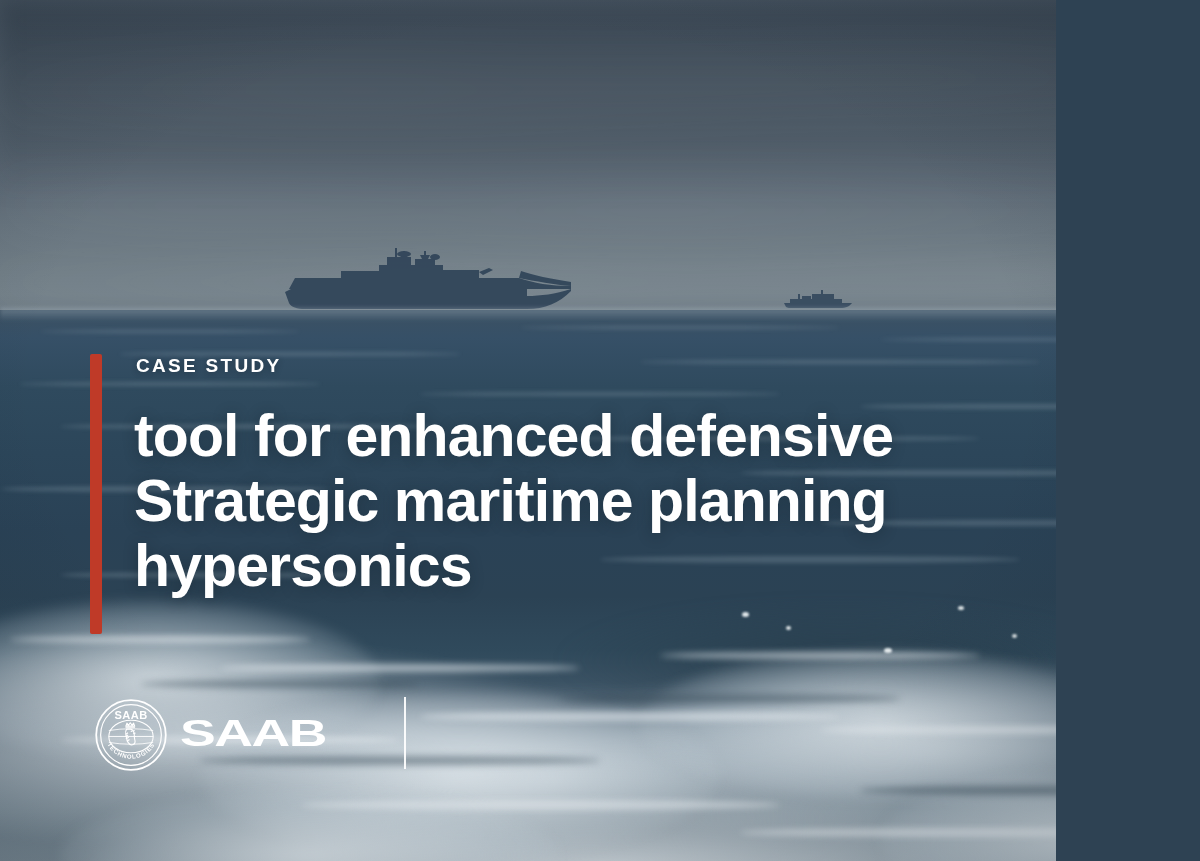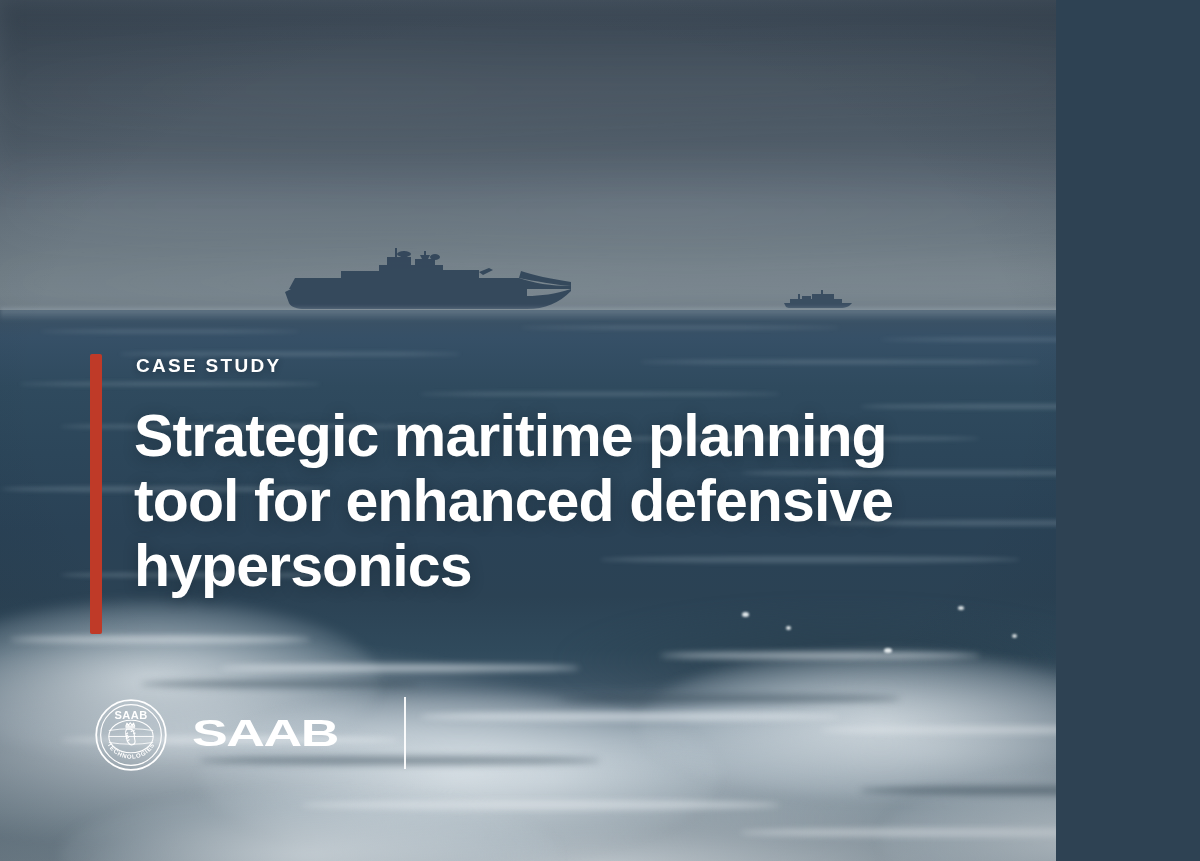--- a/index.html
+++ b/index.html
@@ -126,21 +126,21 @@
     position:absolute; left:134px; top:404px; width:960px;
     font-size:59px; font-weight:bold; line-height:1.105;
     color:#ffffff; letter-spacing:-0.9px;
     text-shadow:0 2px 14px rgba(15,28,38,.38);
   }
   .headline .hl-line { display:block; white-space:nowrap; }
 
   
   .logos { position:absolute; left:90px; top:690px; width:720px; height:95px; }
 
-  .saab-lockup { position:absolute; left:4px; top:8px; display:flex; align-items:center; gap:24px; }
+  .saab-lockup { position:absolute; left:4px; top:8px; display:flex; align-items:center; gap:12px; }
   .saab-roundel { width:74px; height:74px; }
   .saab-word { }
 
   .divider {
     position:absolute; left:314px; top:7px; width:2px; height:72px;
     background:rgba(255,255,255,.92);
   }
 
   .dt-lockup { position:absolute; left:392px; top:13px; display:flex; align-items:flex-start; gap:14px; }
   .dt-mark { width:66px; height:62px; }
@@ -263,22 +263,22 @@
   <div class="spray" style="left:1012px;top:634px; width:5px;  height:4px;"></div>
   <div class="spray" style="left:884px; top:648px; width:8px;  height:5px;"></div>
 
   <div class="vignette"></div>
 
   <div class="accent-bar"></div>
 
   <div class="eyebrow">CASE STUDY</div>
 
   <h1 class="headline">
+    <span class="hl-line">tool for enhanced defensive</span>
     <span class="hl-line">Strategic maritime planning</span>
-    <span class="hl-line">tool for enhanced defensive</span>
     <span class="hl-line">hypersonics</span>
   </h1>
 
   <div class="logos">
 
     <div class="saab-lockup">
       <svg class="saab-roundel" viewBox="0 0 100 100">
         <circle cx="50" cy="50" r="47" fill="none" stroke="#ffffff" stroke-width="2.4"></circle>
         <circle cx="50" cy="50" r="41" fill="none" stroke="#ffffff" stroke-width="1.6"></circle>
 

